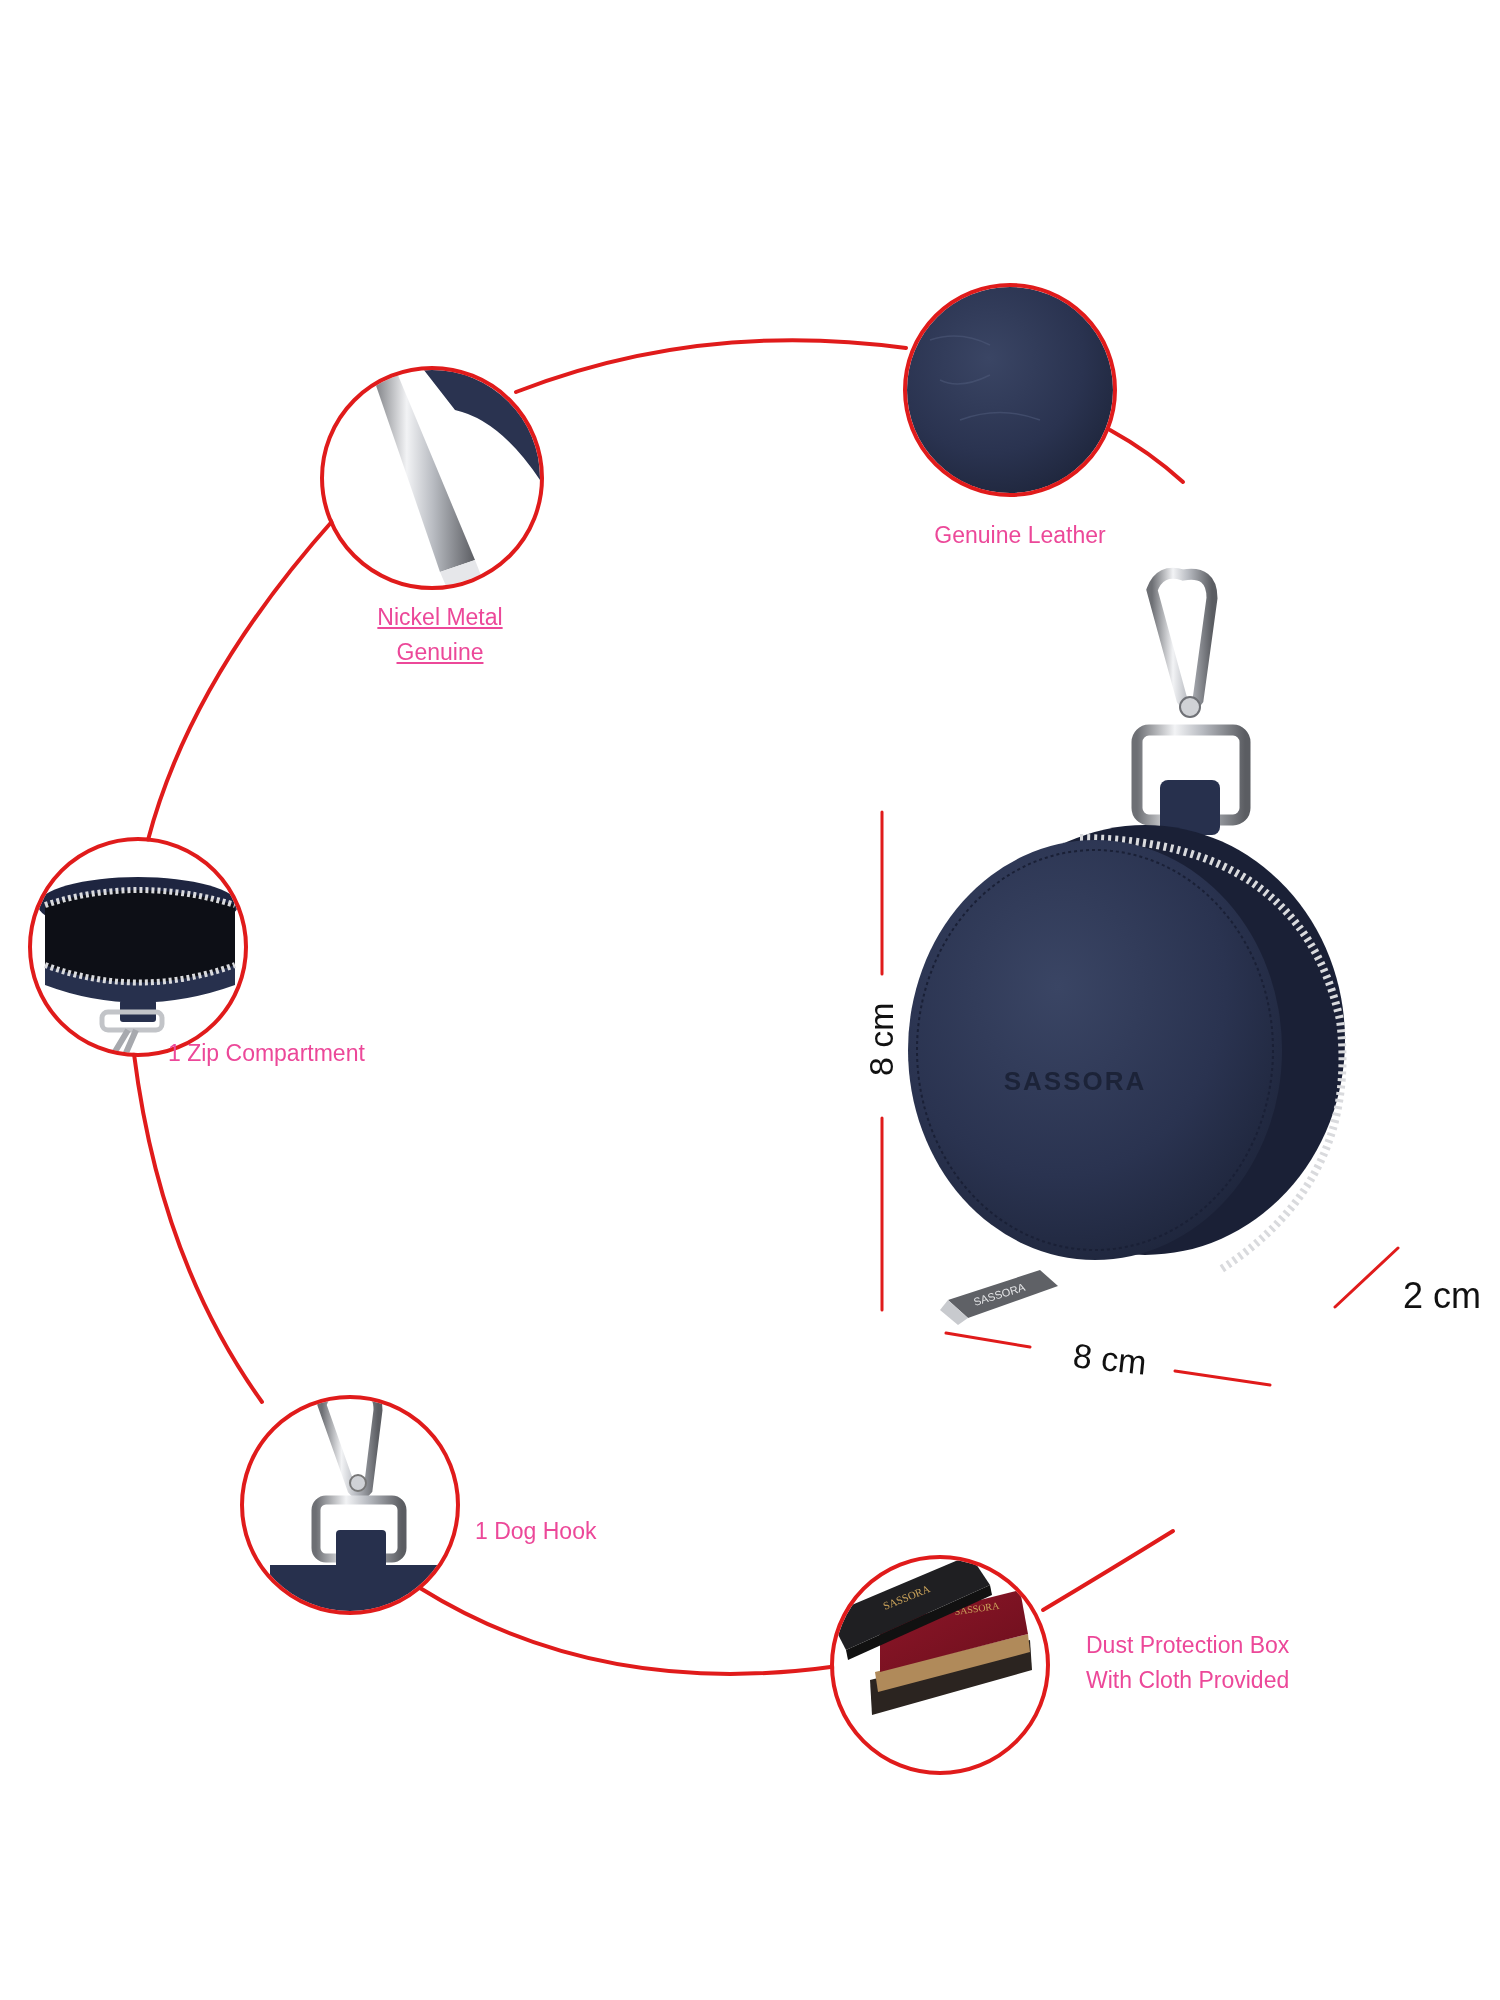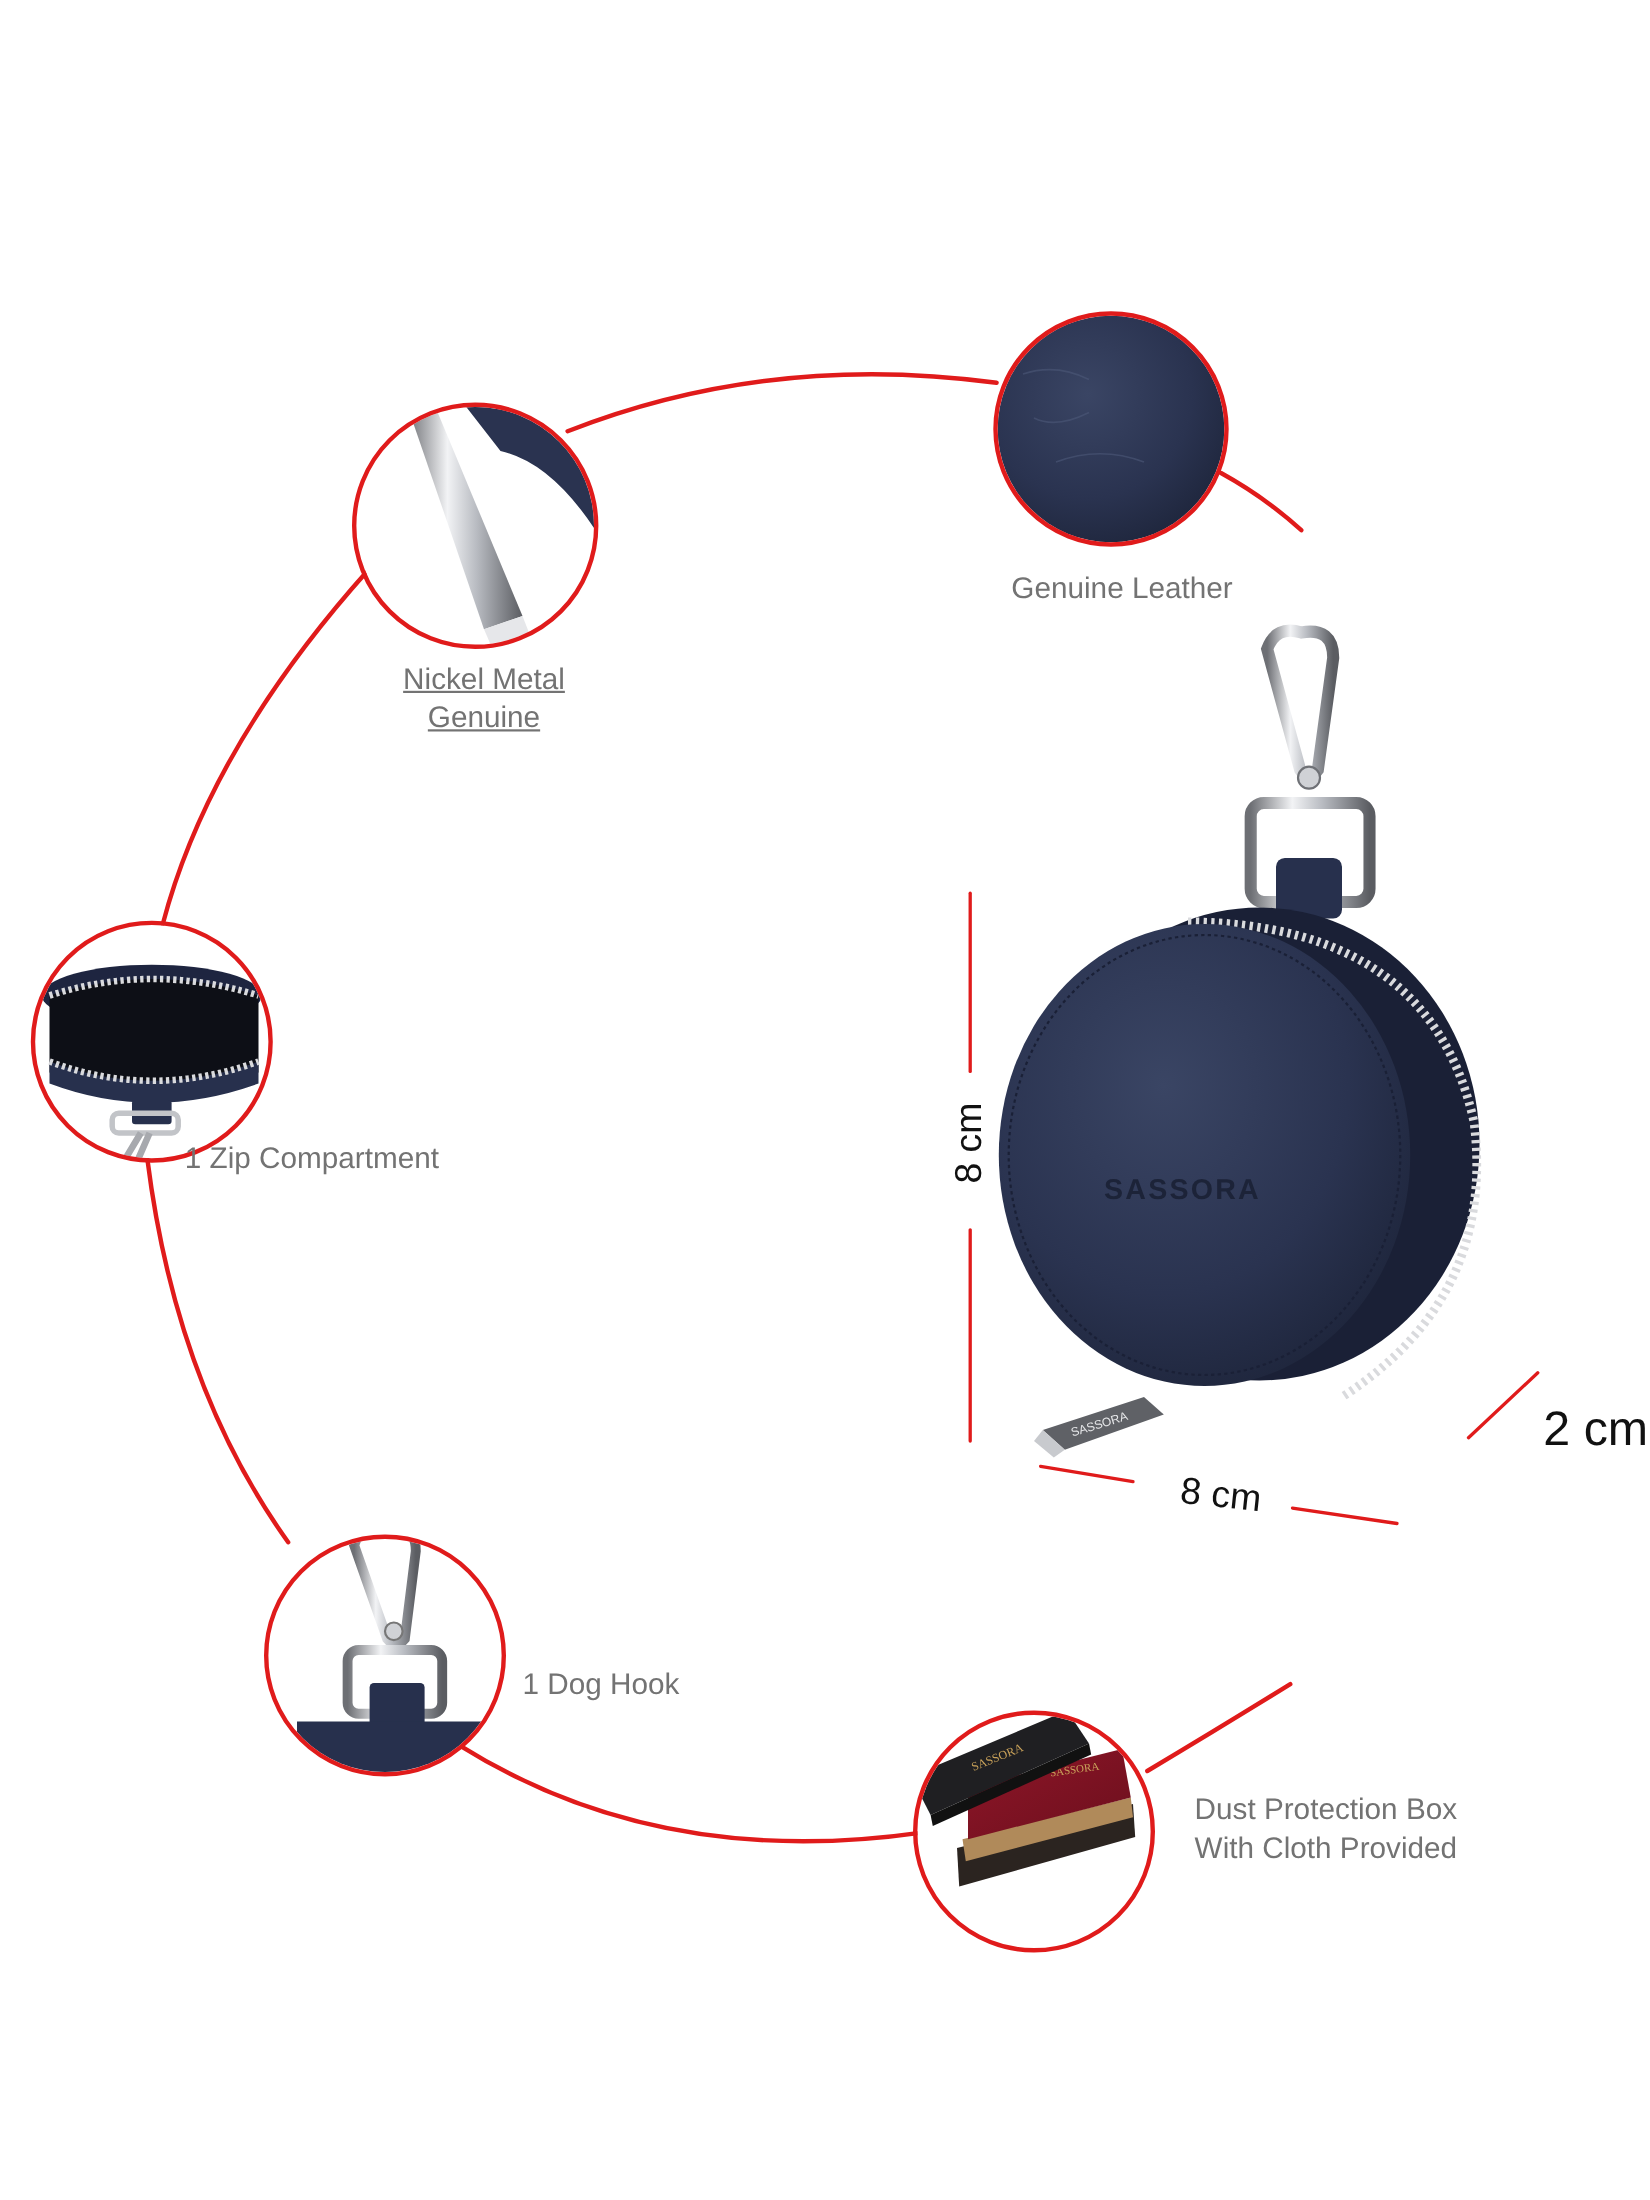--- a/index.html
+++ b/index.html
@@ -1,20 +1,20 @@
 <!DOCTYPE html>
 <html><head>
   <meta charset="utf-8">
   <style>
     html, body { margin: 0; padding: 0; background: #ffffff; }
     body { width: 1500px; height: 2000px; position: relative; overflow: hidden;
            font-family: "Liberation Sans", "DejaVu Sans", sans-serif; color: #111; }
     .stage { position: absolute; left: 0; top: 0; width: 1500px; height: 2000px; }
     svg.art { position: absolute; left: 0; top: 0; }
-    .label { position: absolute; font-size: 27px; line-height: 35px; color: #737373; white-space: nowrap; }
+    .label { position: absolute; font-size: 23px; line-height: 35px; color: #ec4899; white-space: nowrap; }
     .label.center { text-align: center; transform: translateX(-50%); }
     .dim { position: absolute; font-size: 34px; color: #111; white-space: nowrap; }
   </style>
 </head>
 <body>
 
 <div class="stage">
 
   <svg class="art" width="1500" height="2000" viewBox="0 0 1500 2000">
     <defs>
@@ -153,15 +153,15 @@
     <span>1 Dog Hook</span>
   </div>
 
   <div class="label" style="left:1075px; top:1628px;margin-left:11px;">
     <div>Dust Protection Box</div>
     <div>With Cloth Provided</div>
   </div>
 
   <div class="dim" style="left:852px; top:1026px; transform: rotate(-90deg); transform-origin: 30px 20px;">8 cm</div>
   <div class="dim" style="left:1073px; top:1340px; transform: rotate(6deg);">8 cm</div>
-  <div class="dim" style="left:1403px; top:1275px; font-size:44px;">2 cm</div>
+  <div class="dim" style="left:1403px; top:1275px; font-size:36px;">2 cm</div>
 
 </div>
 
 </body></html>

